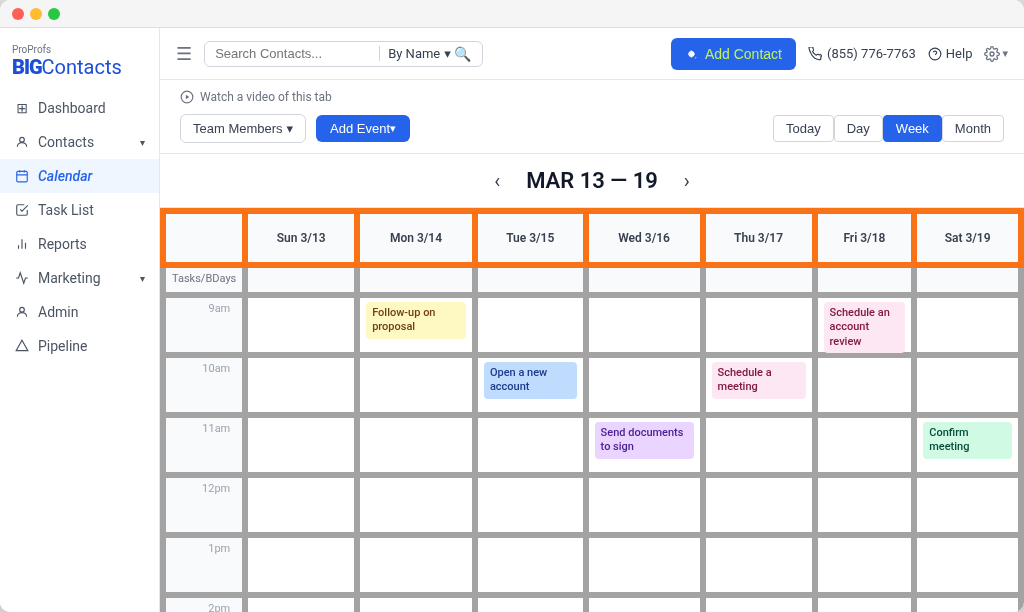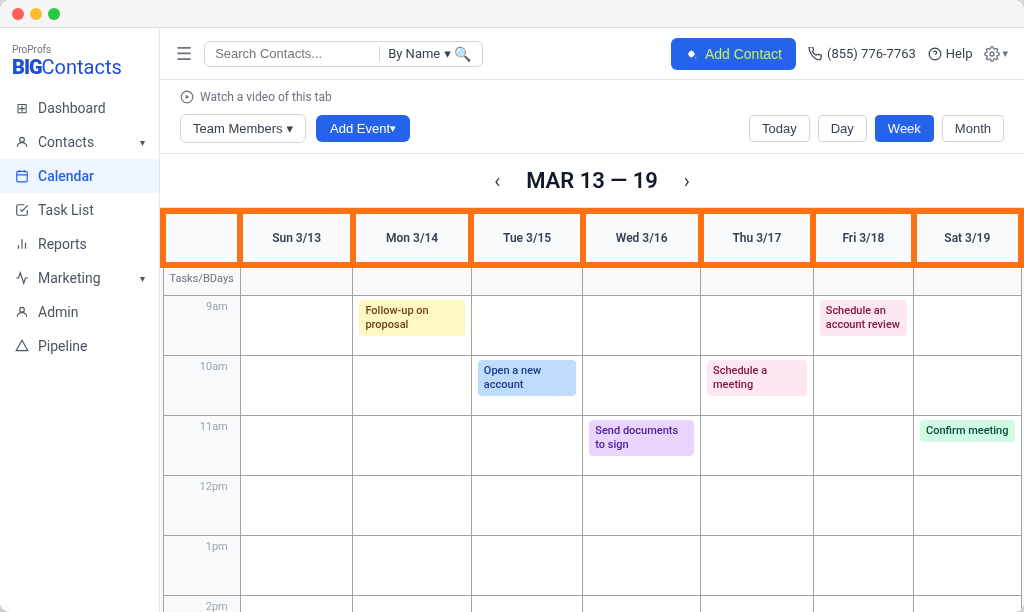--- a/index.html
+++ b/index.html
@@ -32,31 +32,31 @@
     .add-contact-btn { background: #2563eb; color: #bef264; border: none; border-radius: 6px; padding: 8px 14px; font-size: 14px; font-weight: 500; cursor: pointer; display: flex; align-items: center; gap: 6px; }
     .phone-link { display: flex; align-items: center; gap: 5px; font-size: 13px; color: #374151; cursor: pointer; }
     .help-link { display: flex; align-items: center; gap: 4px; font-size: 13px; color: #374151; cursor: pointer; }
     .gear-btn { font-size: 18px; color: #6b7280; cursor: pointer; display: flex; align-items: center; gap: 2px; }
     .content { flex: 1; overflow: hidden; display: flex; flex-direction: column; background: #f9fafb; }
     .content-header { padding: 10px 20px 0; background: #fff; border-bottom: 1px solid #e5e7eb; }
     .watch-video { display: flex; align-items: center; gap: 6px; font-size: 12px; color: #6b7280; margin-bottom: 10px; cursor: pointer; }
     .controls-row { display: flex; align-items: center; gap: 10px; padding-bottom: 10px; }
     .team-members-btn { display: flex; align-items: center; gap: 4px; border: 1px solid #d1d5db; border-radius: 6px; padding: 6px 12px; font-size: 13px; cursor: pointer; background: #fff; color: #374151; }
     .add-event-btn { display: flex; align-items: center; background: #2563eb; color: #fff; border: none; border-radius: 6px; padding: 6px 14px; font-size: 13px; cursor: pointer; }
-    .view-controls { display: flex; align-items: center; gap: 8px; margin-left: auto; }
+    .view-controls { display: flex; align-items: center; margin-left: auto; }
     .view-btn { border: 1px solid #d1d5db; border-radius: 4px; padding: 5px 12px; font-size: 13px; cursor: pointer; background: #fff; color: #374151; }
     .view-btn.active { background: #2563eb; color: #fff; border-color: #2563eb; }
     .calendar-area { flex: 1; overflow: hidden; display: flex; flex-direction: column; }
     .cal-nav { display: flex; align-items: center; justify-content: center; padding: 14px 24px; background: #fff; gap: 16px; position: relative; border-bottom: 1px solid #e5e7eb; }
     .cal-nav-arrow { font-size: 20px; color: #374151; cursor: pointer; padding: 0 10px; }
     .cal-title { font-size: 22px; font-weight: 600; color: #111827; }
     .cal-grid { flex: 1; overflow: auto; }
     .cal-grid table { width: 100%; border-collapse: collapse; min-height: 100%; }
     .cal-grid th { background: #f9fafb; border: 6px solid #f97316; padding: 17px 4px; font-size: 12px; font-weight: 600; color: #4b5563; text-align: center; }
-    .cal-grid td { border: 1px solid #a3a3a3; padding: 2px; vertical-align: top; font-size: 12px; color: #6b7280; background: #fff; }
+    .cal-grid td { border: 6px solid #a3a3a3; padding: 2px; vertical-align: top; font-size: 12px; color: #6b7280; background: #fff; }
     .cal-grid td.time-col { width: 52px; text-align: right; padding-right: 6px; color: #9ca3af; font-size: 11px; background: #f9fafb; vertical-align: top; padding-top: 4px; }
     .cal-grid td.tasks-row { height: 30px; background: #f9fafb; }
     .cal-grid td.day-cell { height: 60px; position: relative; }
     .event-chip { border-radius: 4px; padding: 4px 6px; font-size: 11px; font-weight: 500; line-height: 1.3; margin: 2px; position: absolute; left: 4px; right: 4px; }
     .event-yellow { background: #fef9c3; color: #713f12; }
     .event-blue { background: #bfdbfe; color: #1e3a8a; }
     .event-purple { background: #e9d5ff; color: #4c1d95; }
     .event-pink { background: #fce7f3; color: #831843; }
     .event-green { background: #d1fae5; color: #064e3b; }
     .time-label { font-size: 11px; color: #9ca3af; text-align: right; padding-right: 6px; padding-top: 3px; white-space: nowrap; }
@@ -105,21 +105,21 @@
       </div>
       <div class="sidebar-item active">
         <span class="icon">
           <svg width="14" height="14" viewBox="0 0 24 24" fill="none" stroke="#2563eb" stroke-width="2">
               <rect x="3" y="4" width="18" height="18" rx="2"></rect>
               <line x1="16" y1="2" x2="16" y2="6"></line>
               <line x1="8" y1="2" x2="8" y2="6"></line>
               <line x1="3" y1="10" x2="21" y2="10"></line>
             </svg>
         </span>
-        <span style="color:#2563eb;font-weight:500;">Calendar</span>
+        <span style="color:#2563eb;font-weight:500;font-style:italic;">Calendar</span>
       </div>
       <div class="sidebar-item">
         <span class="icon">
           <svg width="14" height="14" viewBox="0 0 24 24" fill="none" stroke="currentColor" stroke-width="2">
               <polyline points="9 11 12 14 22 4"></polyline>
               <path d="M21 12v7a2 2 0 0 1-2 2H5a2 2 0 0 1-2-2V5a2 2 0 0 1 2-2h11"></path>
             </svg>
         </span>
         <span>Task List</span>
       </div>

